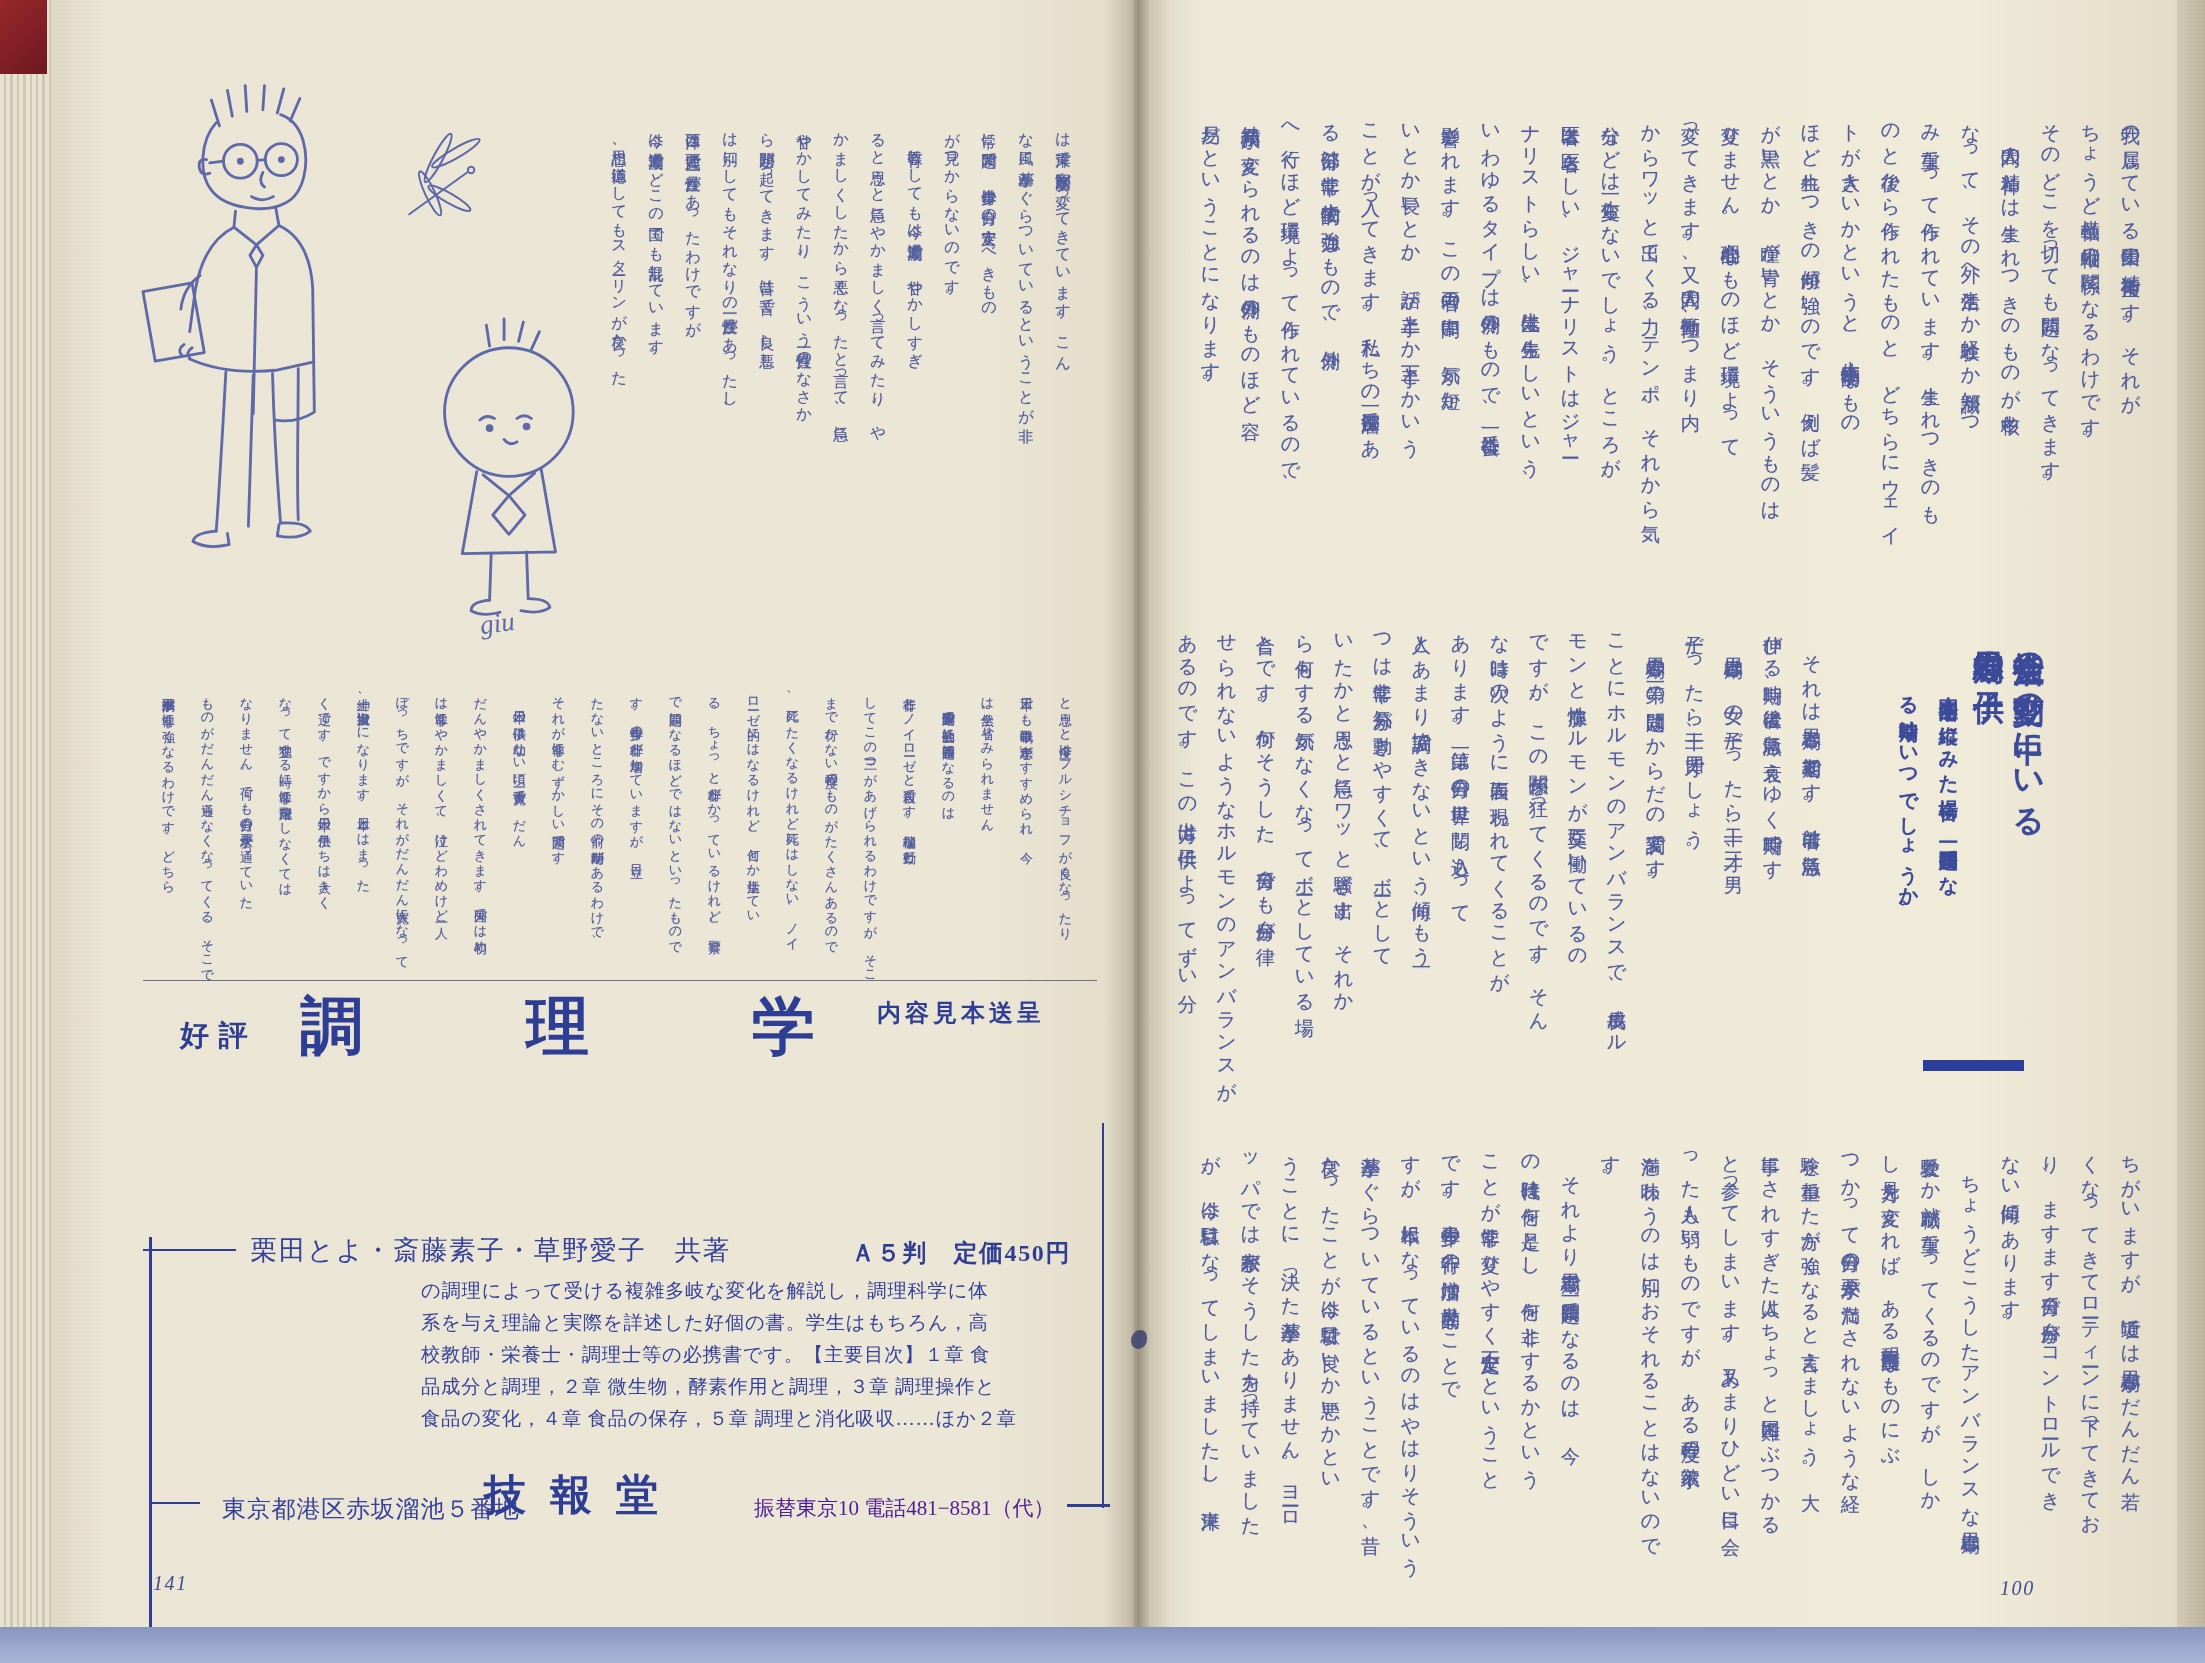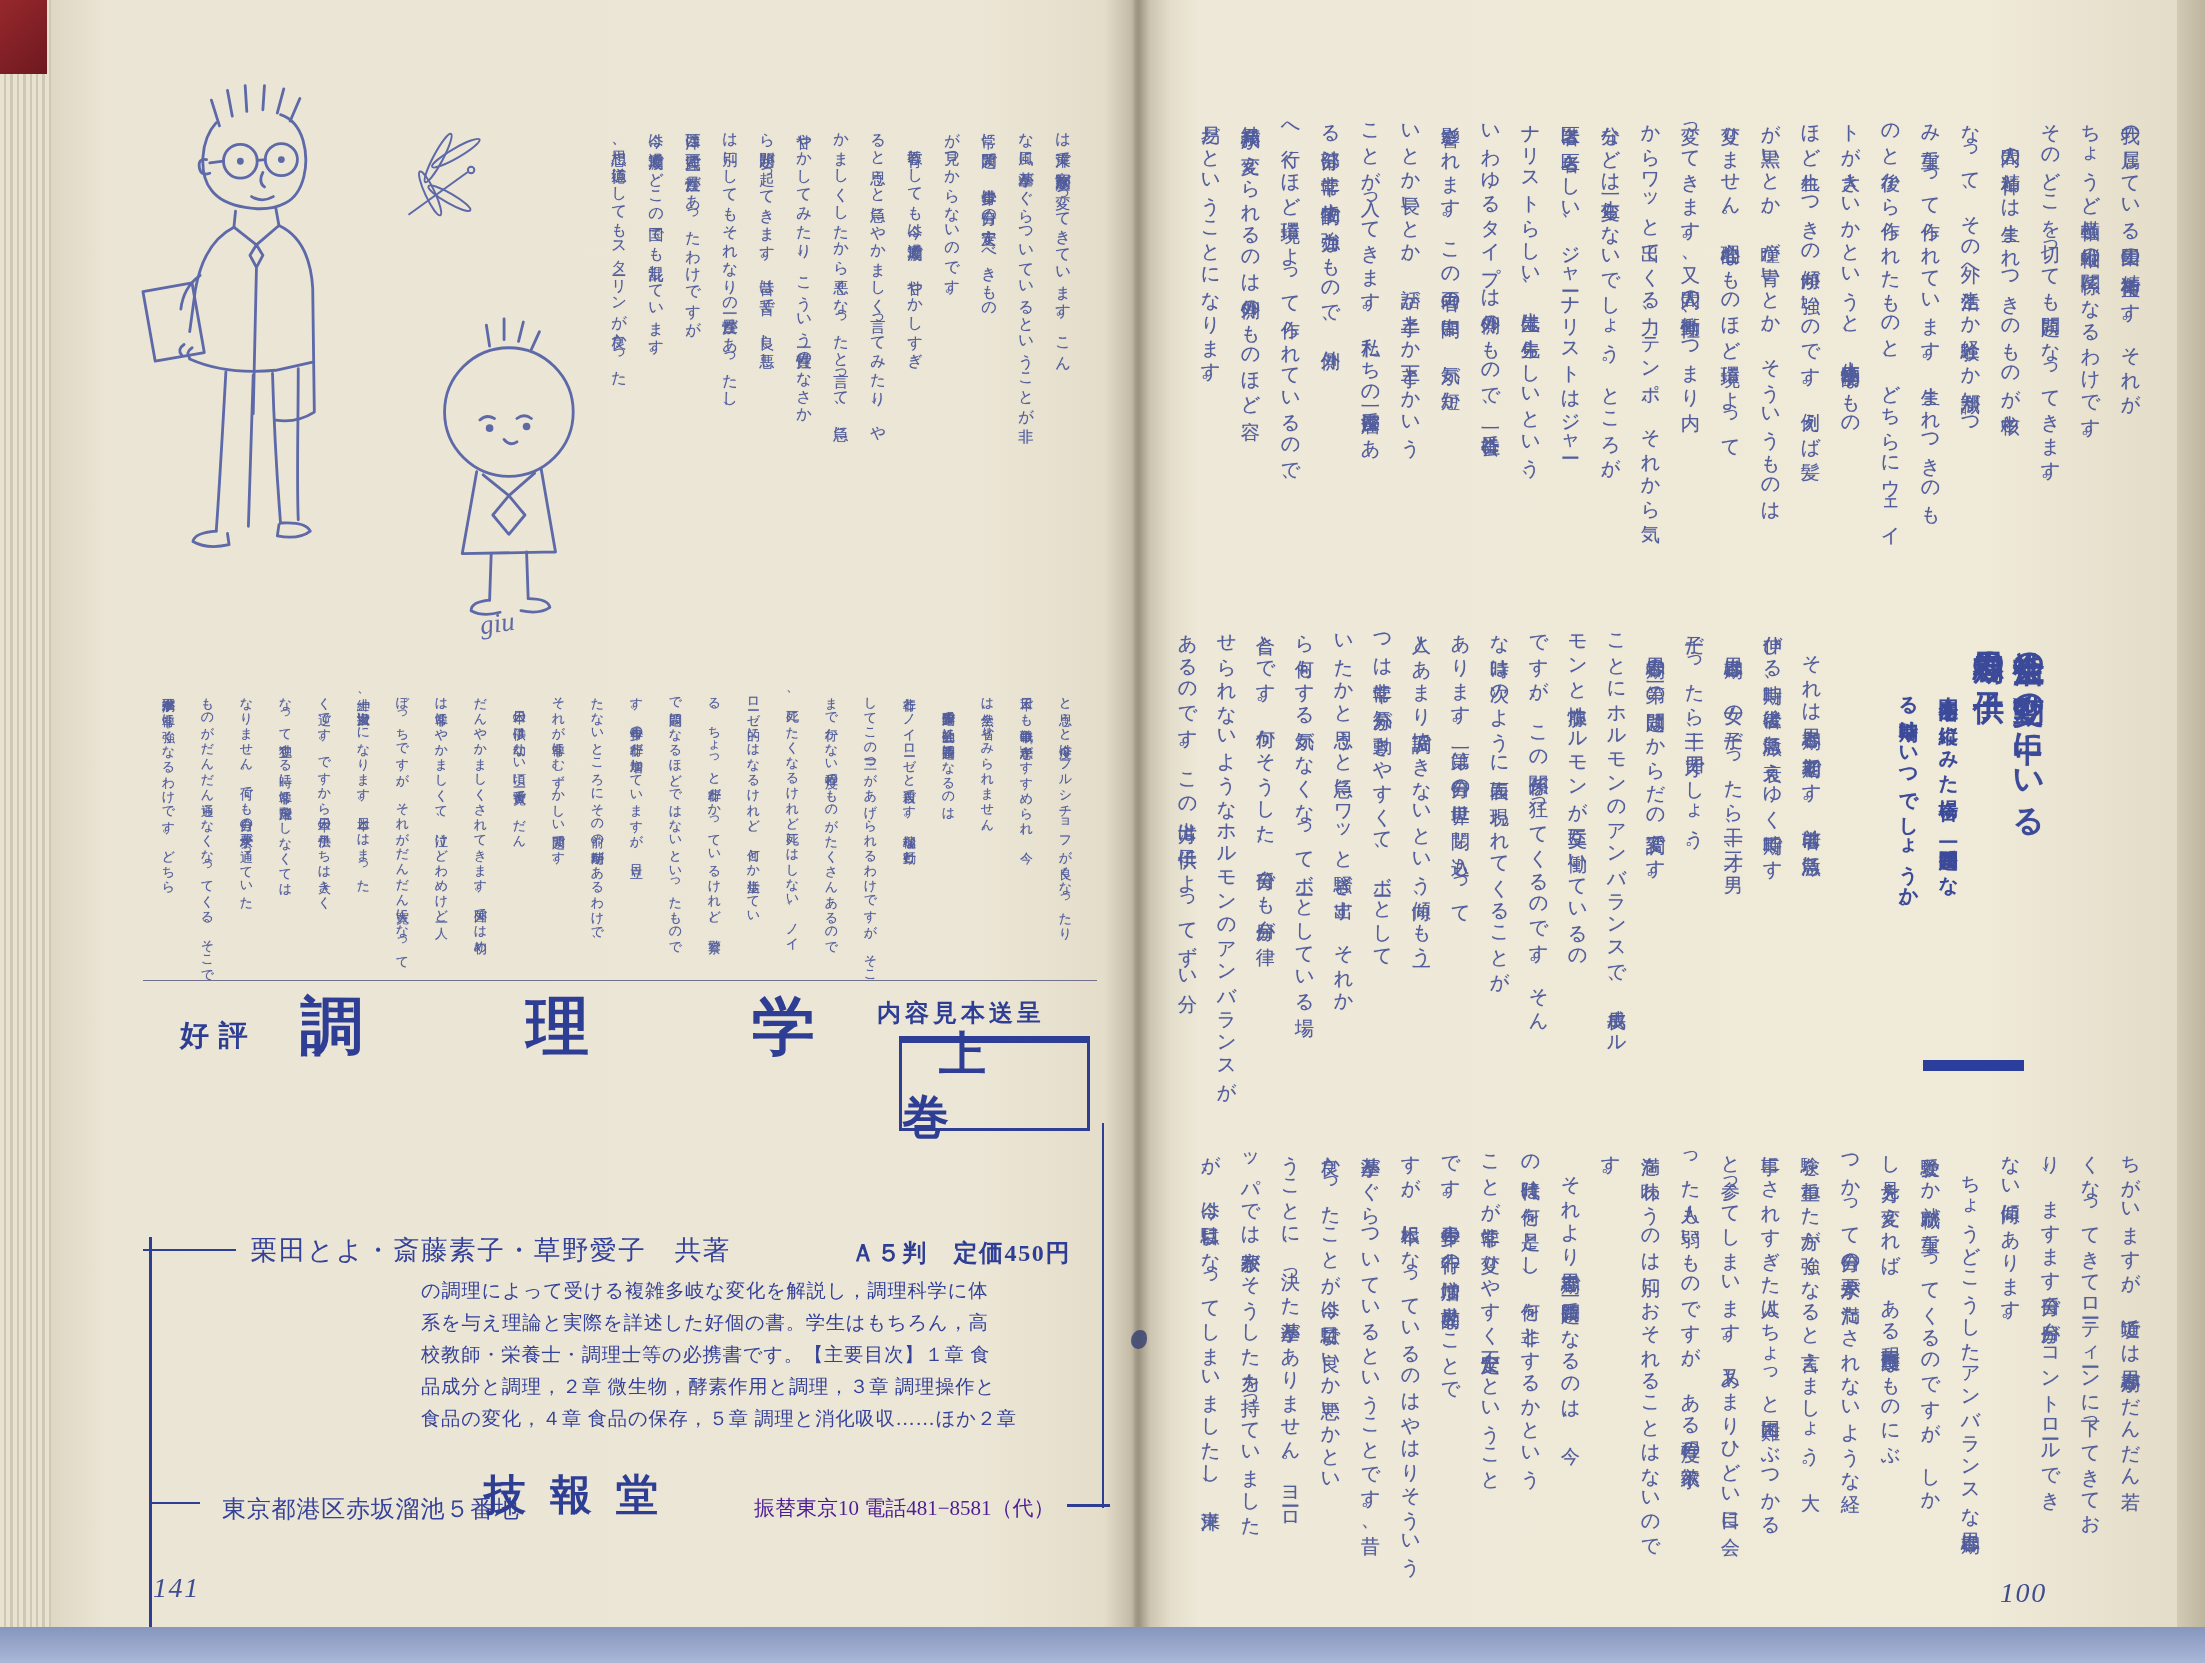--- a/index.html
+++ b/index.html
@@ -33,21 +33,21 @@
   .rp-bottom{left:1176px;top:1142px;width:974px;height:475px;font-size:19.3px;}
   .rp-heading{left:1842px;top:626px;width:206px;height:451px;}
   .h-col{line-height:58px;letter-spacing:3.2px;font-size:31px;font-weight:bold;color:#3c4a9a;}
   .lead-col{line-height:44px;letter-spacing:2px;font-size:19.3px;font-weight:bold;
     color:#3c4a9a;padding-top:56px;}
   .accent-bar{position:absolute;left:1923px;top:1060px;width:101px;height:10.5px;background:#2c3e9c;}
   .lp-top{left:599px;top:122px;width:483px;height:378px;font-size:15.3px;}
   .lp-top .col{line-height:37px;letter-spacing:0.8px;}
   .lp-bottom{left:157px;top:688px;width:928px;height:306px;font-size:13px;}
   .lp-bottom .col{line-height:39px;letter-spacing:0.4px;}
-  .page-num{position:absolute;font-style:italic;font-size:28px;color:#3f4c92;letter-spacing:1.6px;}
+  .page-num{position:absolute;font-style:italic;font-size:20px;color:#3f4c92;letter-spacing:1.6px;}
   #pn-right{left:2000px;top:1577px;}
   #pn-left{left:153px;top:1572px;}
   
   .illus{position:absolute;left:105px;top:76px;width:491px;height:603px;}
   .illus-signature{position:absolute;left:480px;top:608px;font-size:27px;font-style:italic;
     color:#5d69a8;transform:rotate(-8deg);}
   
   .ad{position:absolute;left:143px;top:980px;width:954px;height:637px;
     border-top:1.6px solid #70708a;color:#2e3e94;}
   .ad-rating{position:absolute;left:37px;top:35px;font-size:29px;font-weight:bold;letter-spacing:9.7px;}
@@ -186,21 +186,20 @@
     </div>
 
   <div class="ad">
     <div class="ad-rating">好評</div>
     <div class="ad-title">
         <div class="ad-title-char">調</div>
         <div class="ad-title-char">理</div>
         <div class="ad-title-char">学</div>
       </div>
     <div class="ad-sample">内容見本送呈</div>
-    <div class="ad-volume">上巻</div>
     <div class="ad-authors-row">
       <span class="ad-dash"></span>
       <span class="ad-authors">栗田とよ・斎藤素子・草野愛子　共著</span>
     </div>
     <div class="ad-price">Ａ５判　定価450円</div>
     <div class="ad-desc">
         <div class="ad-desc-line">の調理によって受ける複雑多岐な変化を解説し，調理科学に体</div>
         <div class="ad-desc-line">系を与え理論と実際を詳述した好個の書。学生はもちろん，高</div>
         <div class="ad-desc-line">校教師・栄養士・調理士等の必携書です。【主要目次】１章 食</div>
         <div class="ad-desc-line">品成分と調理，２章 微生物，酵素作用と調理，３章 調理操作と</div>

